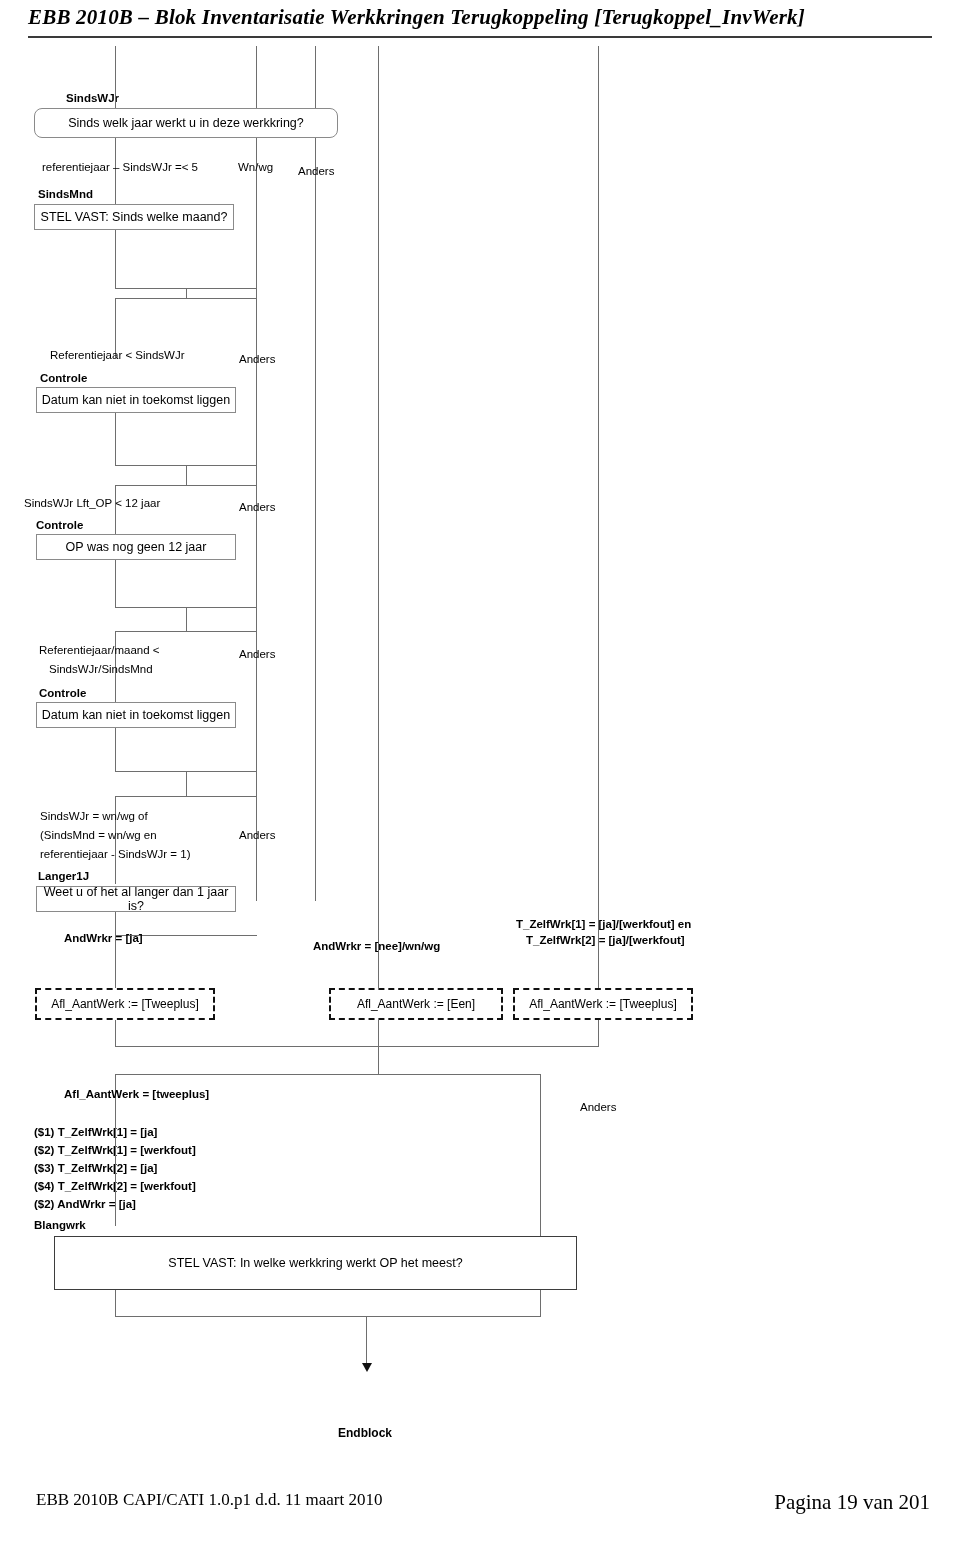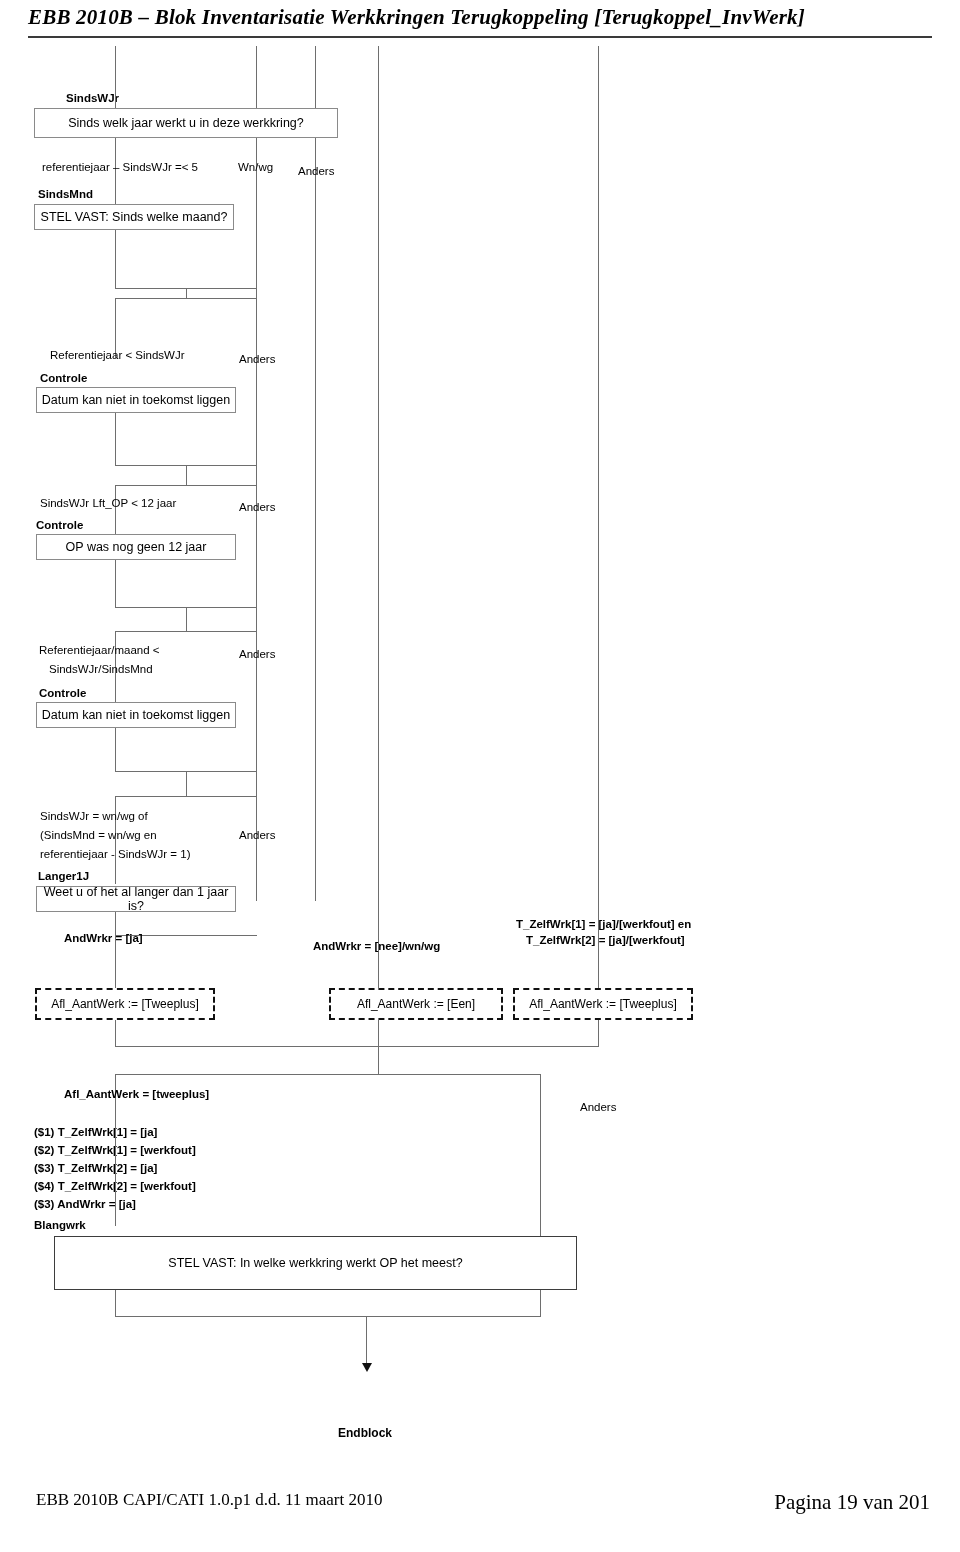--- a/index.html
+++ b/index.html
@@ -92,21 +92,21 @@
 
 <div id="flow">
 
   <div class="ln vln" style="left:256px; top:0px;  height:855px;"></div>
   <div class="ln vln" style="left:315px; top:0px; height:855px;"></div>
   <div class="ln vln" style="left:378px; top:0px; height:855px;"></div>
   <div class="ln vln" style="left:598px; top:0px; height:855px;"></div>
 
   <div class="lbl b" style="left:52px; top:45px;margin-left:14px;">SindsWJr</div>
   <div class="ln vln" style="left:115px; top:0px; height:62px;"></div>
-  <div class="qbox" style="left:34px; top:62px; width:304px; height:30px;">Sinds welk jaar werkt u in deze werkkring?</div>
+  <div class="qbox" style="left:34px; top:62px; width:304px; height:30px;border-radius:8px;">Sinds welk jaar werkt u in deze werkkring?</div>
 
   <div class="ln vln" style="left:115px; top:92px; height:120px;"></div>
 
   <div class="lbl" style="left:42px; top:114px;">referentiejaar – SindsWJr =&lt; 5</div>
   <div class="lbl" style="left:238px; top:114px;">Wn/wg</div>
   <div class="lbl" style="left:298px; top:118px;">Anders</div>
 
   <div class="lbl b" style="left:38px; top:141px;">SindsMnd</div>
   <div class="qbox" style="left:34px; top:158px; width:200px; height:26px;">STEL VAST: Sinds welke maand?</div>
   <div class="ln vln" style="left:115px; top:184px; height:58px;"></div>
@@ -123,21 +123,21 @@
   <div class="lbl b" style="left:40px; top:325px;">Controle</div>
   <div class="qbox" style="left:36px; top:341px; width:200px; height:26px;">Datum kan niet in toekomst liggen</div>
   <div class="ln vln" style="left:115px; top:367px; height:52px;"></div>
   <div class="ln hln" style="left:115px; top:419px; width:142px;"></div>
   <div class="ln vln" style="left:186px; top:419px; height:20px;"></div>
 
   <div class="ln hln" style="left:115px; top:439px; width:142px;"></div>
   <div class="ln vln" style="left:115px; top:439px; height:60px;"></div>
   <div class="ln vln" style="left:256px; top:439px; height:122px;"></div>
 
-  <div class="lbl" style="left:40px; top:450px;">SindsWJr Lft_OP &lt; 12 jaar</div>
+  <div class="lbl" style="left:24px; top:450px;">SindsWJr Lft_OP &lt; 12 jaar</div>
   <div class="lbl" style="left:239px; top:454px;">Anders</div>
   <div class="lbl b" style="left:36px; top:472px;">Controle</div>
   <div class="qbox" style="left:36px; top:488px; width:200px; height:26px;">OP was nog geen 12 jaar</div>
   <div class="ln vln" style="left:115px; top:514px; height:47px;"></div>
   <div class="ln hln" style="left:115px; top:561px; width:142px;"></div>
   <div class="ln vln" style="left:186px; top:561px; height:24px;"></div>
 
   <div class="ln hln" style="left:115px; top:585px; width:142px;"></div>
   <div class="ln vln" style="left:115px; top:585px; height:76px;"></div>
   <div class="ln vln" style="left:256px; top:585px; height:140px;"></div>
@@ -187,21 +187,21 @@
   <div class="ln vln" style="left:540px; top:1028px; height:242px;"></div>
 
   <div class="lbl b" style="left:64px; top:1041px;">Afl_AantWerk = [tweeplus]</div>
   <div class="lbl" style="left:580px; top:1054px;">Anders</div>
 
   <div class="ln vln" style="left:115px; top:1061px; height:15px;"></div>
   <div class="lbl b" style="left:34px; top:1079px;">($1) T_ZelfWrk[1] = [ja]</div>
   <div class="lbl b" style="left:34px; top:1097px;">($2) T_ZelfWrk[1] = [werkfout]</div>
   <div class="lbl b" style="left:34px; top:1115px;">($3) T_ZelfWrk[2] = [ja]</div>
   <div class="lbl b" style="left:34px; top:1133px;">($4) T_ZelfWrk[2] = [werkfout]</div>
-  <div class="lbl b" style="left:34px; top:1151px;">($3) AndWrkr = [ja]</div>
+  <div class="lbl b" style="left:34px; top:1151px;">($2) AndWrkr = [ja]</div>
   <div class="ln vln" style="left:115px; top:1076px; height:104px;"></div>
 
   <div class="lbl b" style="left:34px; top:1172px;">Blangwrk</div>
   <div class="qbox thick" style="left:34px; top:1190px; width:523px; height:54px;">STEL VAST: In welke werkkring werkt OP het meest?</div>
   <div class="ln vln" style="left:115px; top:1244px; height:26px;"></div>
 
   <div class="ln hln" style="left:115px; top:1270px; width:426px;"></div>
   <div class="ln vln" style="left:366px; top:1270px; height:49px;"></div>
   <div class="arrowhead" style="left:362px; top:1317px;"></div>
   <div class="endlabel" style="left:338px; top:1332px;margin-top:48px;">Endblock</div>

